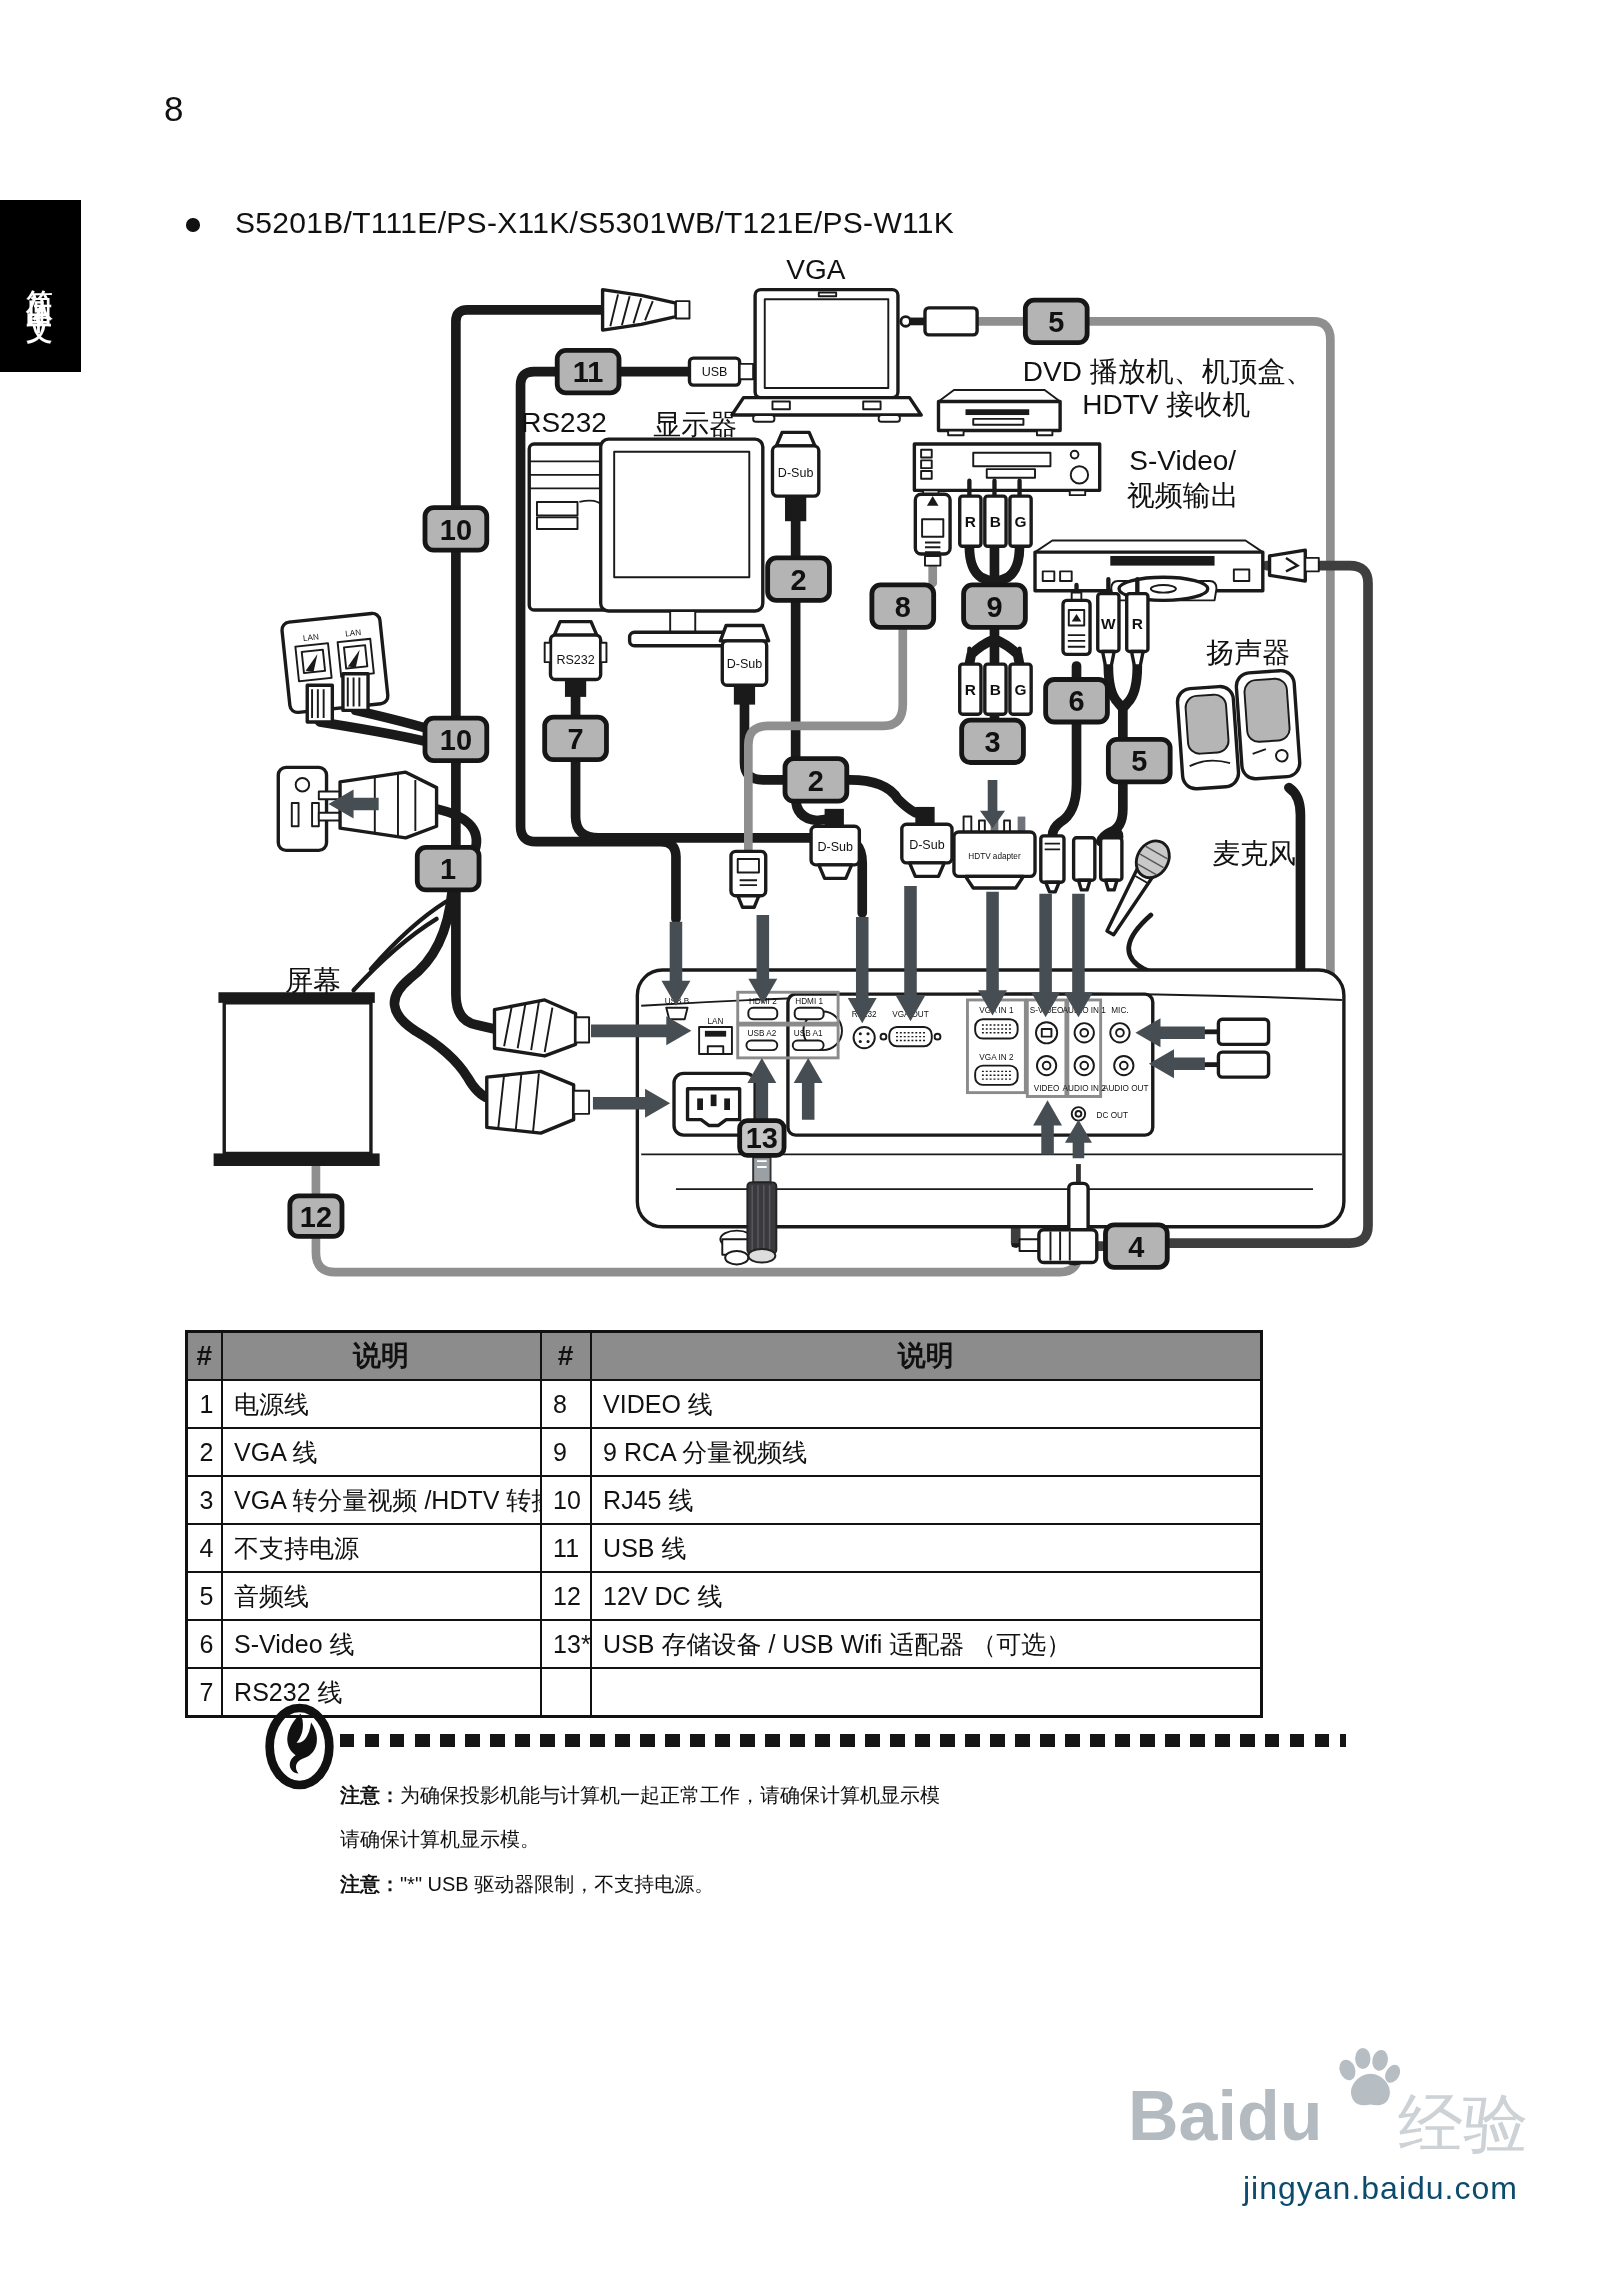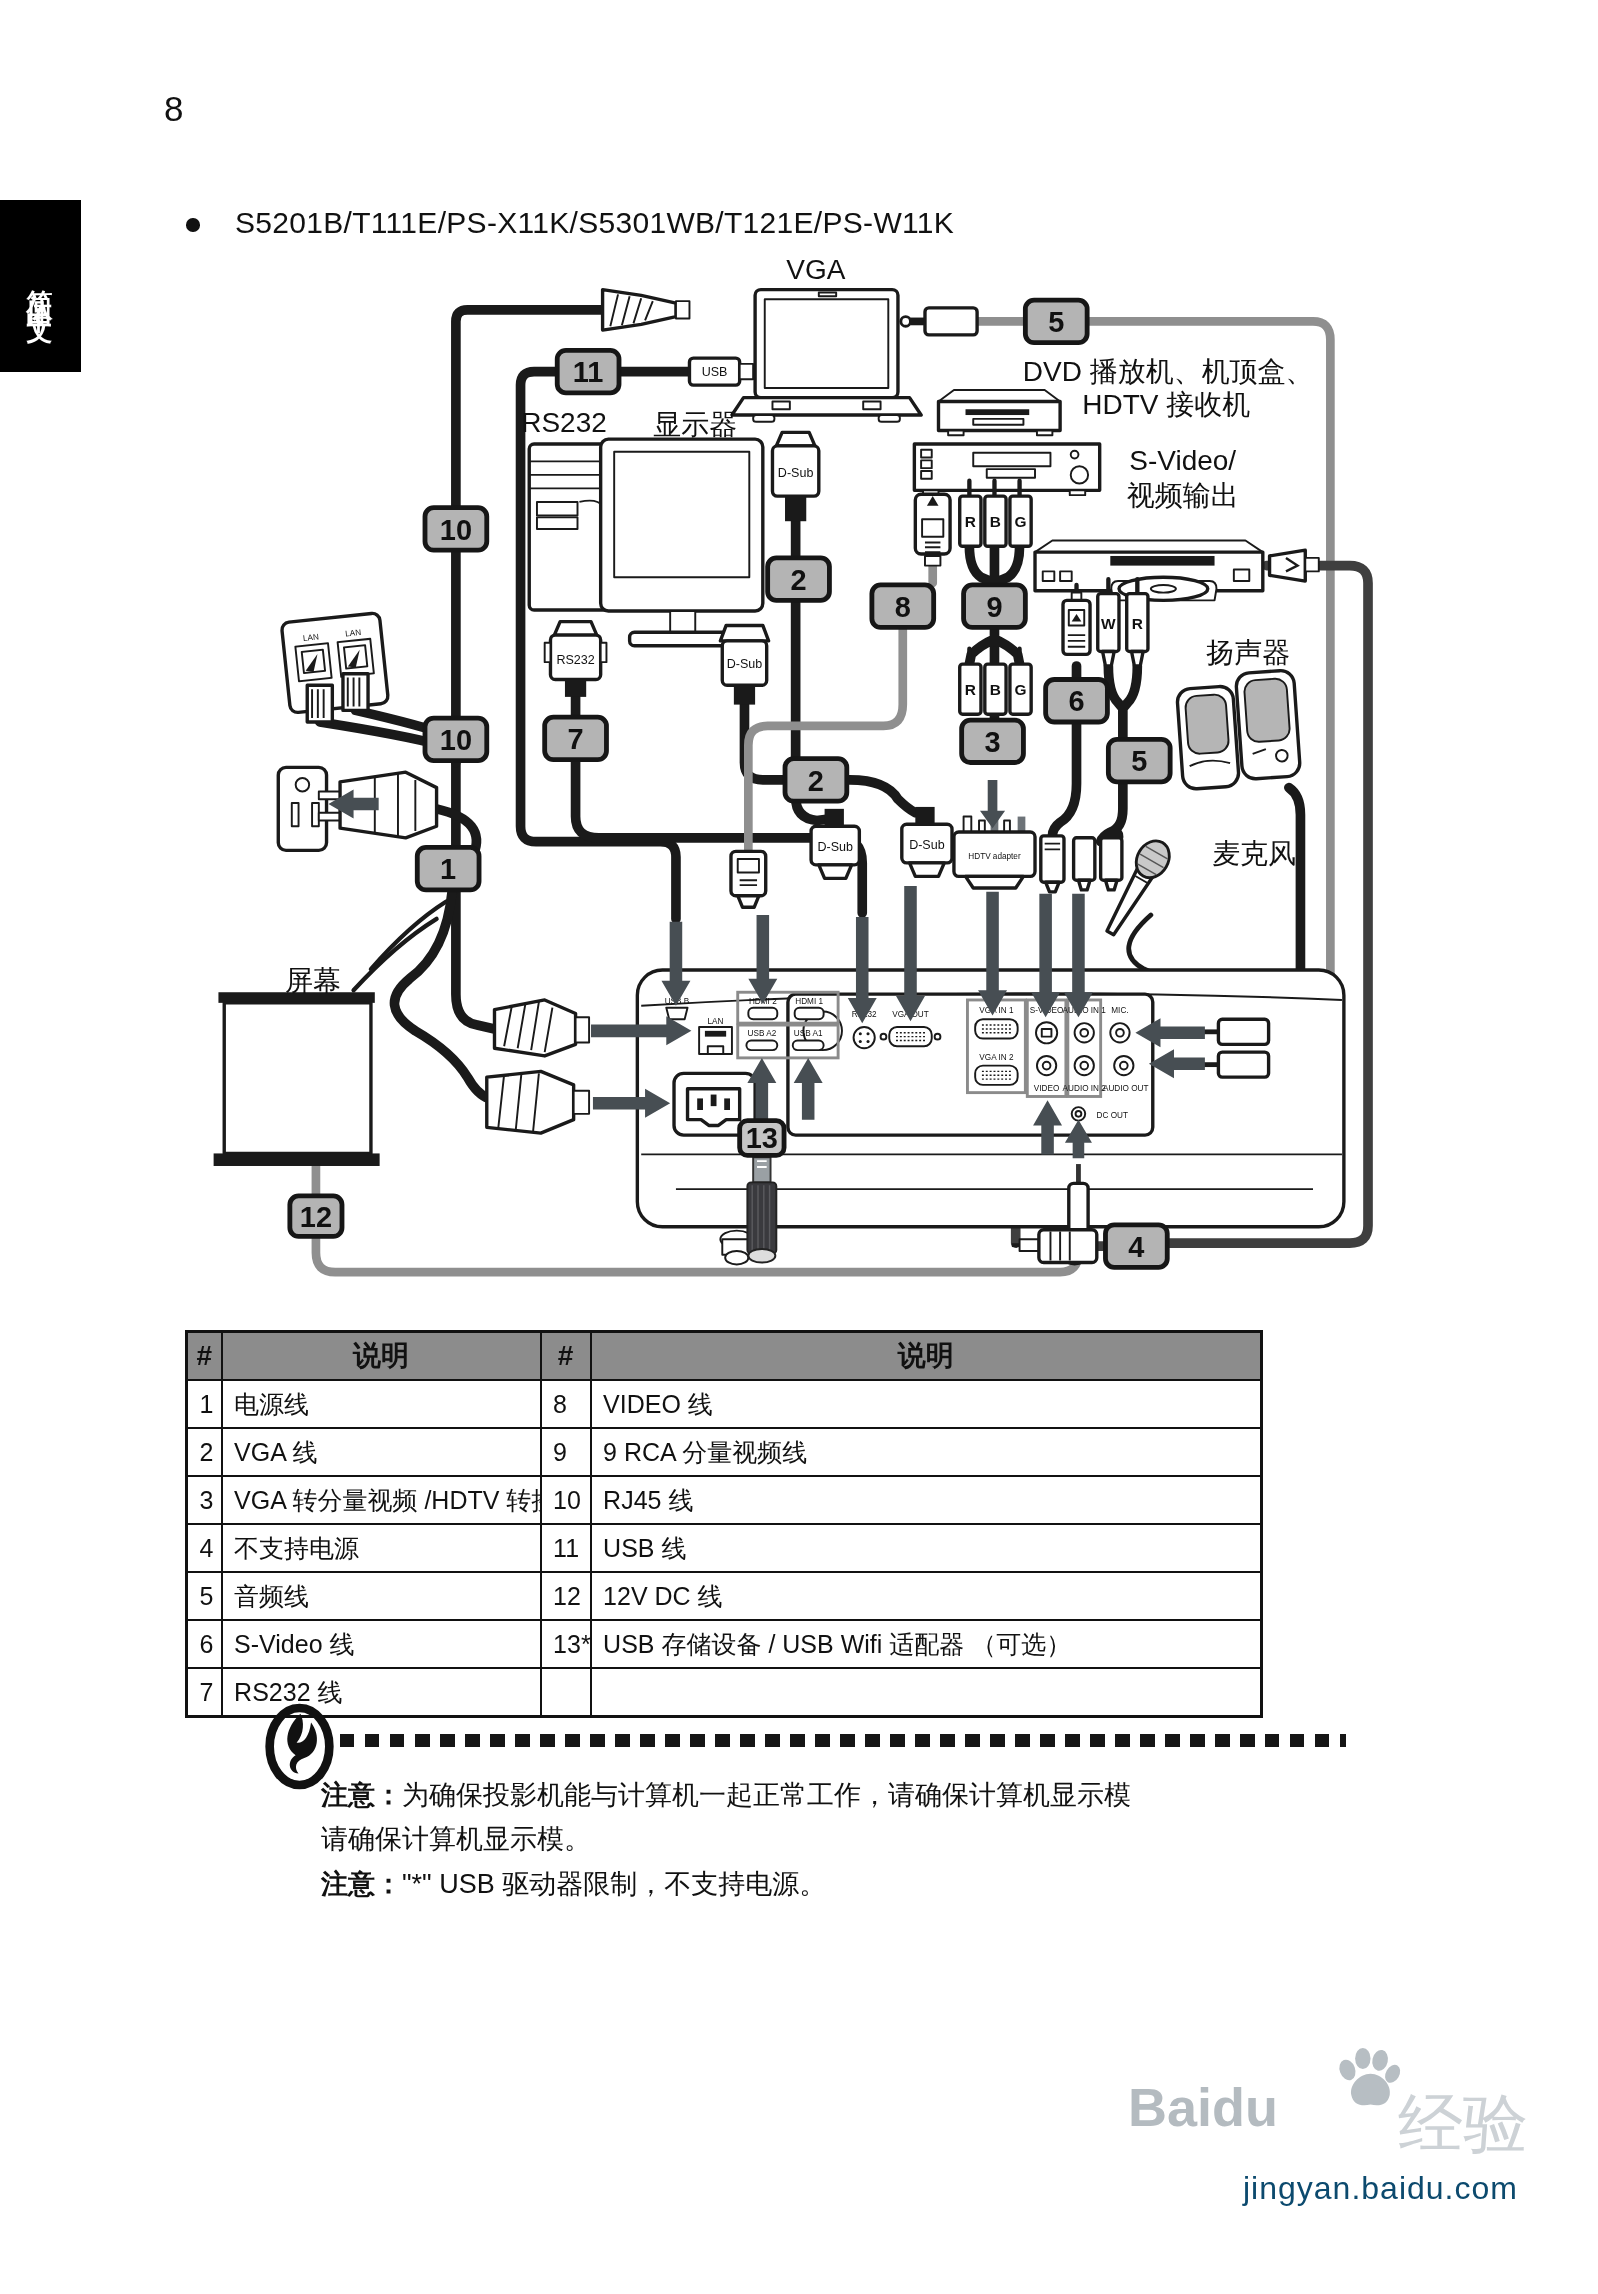--- a/index.html
+++ b/index.html
@@ -28,25 +28,25 @@
   .dev2{fill:#fff;stroke:#1a1a1a;stroke-width:2;stroke-linejoin:round}
   .arw{fill:#474e53;stroke:none}
   #conn-table{left:185px;top:1330px}
   #conn-table table{border-collapse:collapse;table-layout:fixed;width:1075px}
   #conn-table td,#conn-table th{border:2.4px solid #111;height:46px;font-size:25px;
      padding:0 0 0 11.6px;text-align:left;vertical-align:middle;overflow:hidden;white-space:nowrap}
   #conn-table th{background:#8c8c8c;font-size:28px;text-align:center;padding:0;font-weight:bold}
   #conn-table table{border:3.4px solid #111}
   #dash-line{left:340px;top:1734px;width:1006px;height:12.6px;
      background:repeating-linear-gradient(90deg,#151515 0,#151515 14.5px,transparent 14.5px,transparent 25px)}
-  .note{left:321px;width:1043px;font-size:27px;line-height:44px}
+  .note{left:340px;width:1043px;font-size:20px;line-height:44px}
   .note b{font-weight:bold}
   #note1{top:1773px}
   #note2{top:1862px}
-  #wm-brand{left:1128px;top:2076px;font-size:54px;font-weight:bold;color:#b4bbc0}
+  #wm-brand{left:1128px;top:2076px;font-size:70px;font-weight:bold;color:#b4bbc0}
   #wm-suffix{left:1398px;top:2080px;font-size:65px;font-weight:normal;color:#cdd2d6}
   #wm-url{left:1243px;top:2170px;font-size:32px;color:#0c4a6e;letter-spacing:1px}
 </style>
 </head>
 <body>
 
 <div class="abs" id="page-num">8</div>
 <div class="abs" id="lang-tab">简体中文</div>
 <div class="abs" id="bullet"></div>
 <div class="abs" id="models">S5201B/T111E/PS-X11K/S5301WB/T121E/PS-W11K</div>

